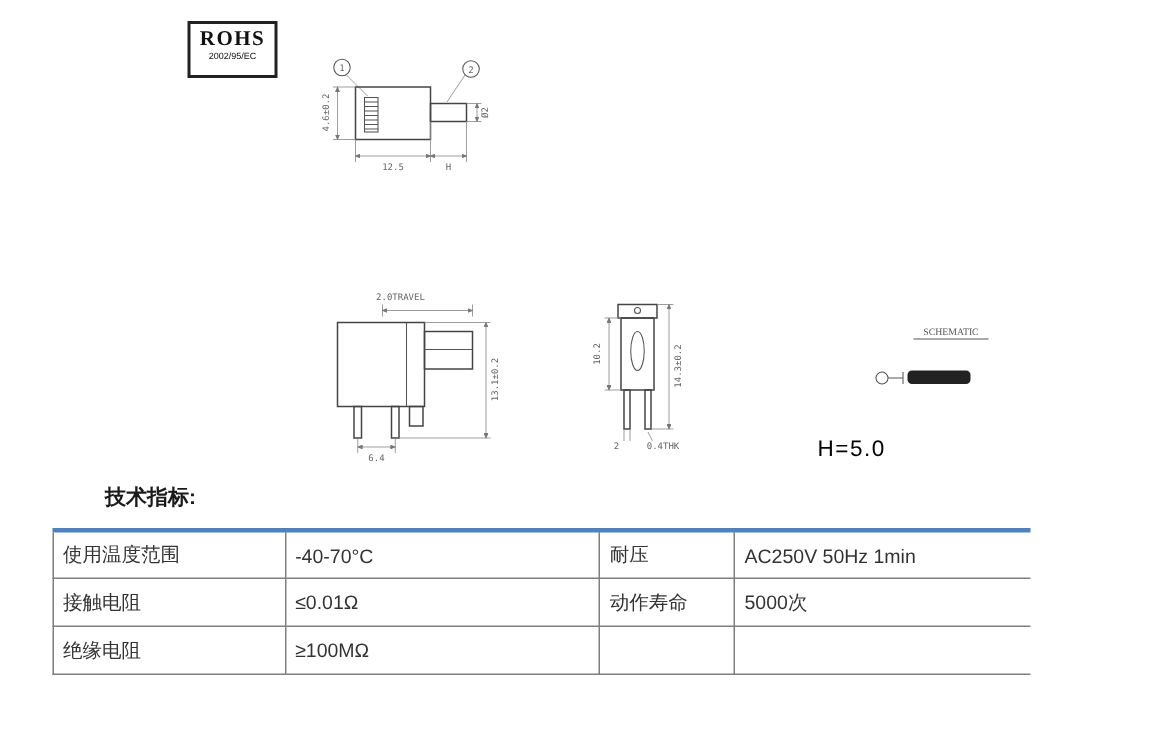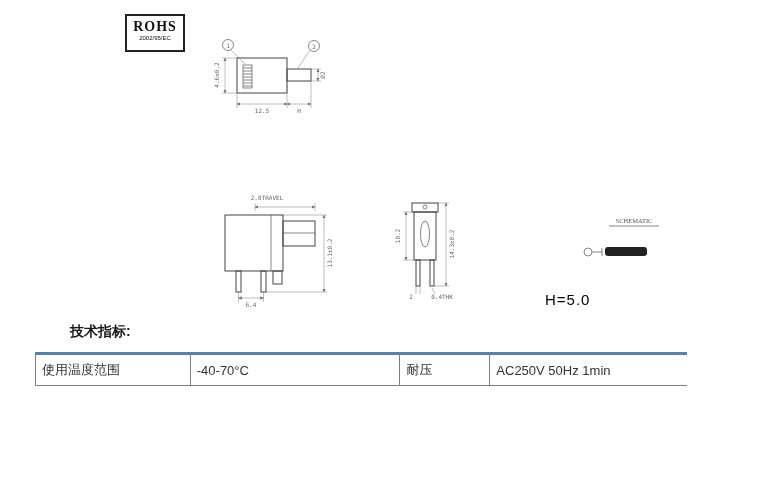--- a/index.html
+++ b/index.html
@@ -171,16 +171,28 @@
         <col style="width:90px">
         <col style="width:252px">
     </colgroup>
     <tbody>
       <tr>
         <td>使用温度范围</td>
         <td>-40-70°C</td>
         <td>耐压</td>
         <td>AC250V 50Hz 1min</td>
       </tr>
+      <tr>
+        <td>接触电阻</td>
+        <td>≤0.01Ω</td>
+        <td>动作寿命</td>
+        <td>5000次</td>
+      </tr>
+      <tr>
+        <td>绝缘电阻</td>
+        <td>≥100MΩ</td>
+        <td></td>
+        <td></td>
+      </tr>
     </tbody>
   </table>
 
 </div>
 
 </body></html>

